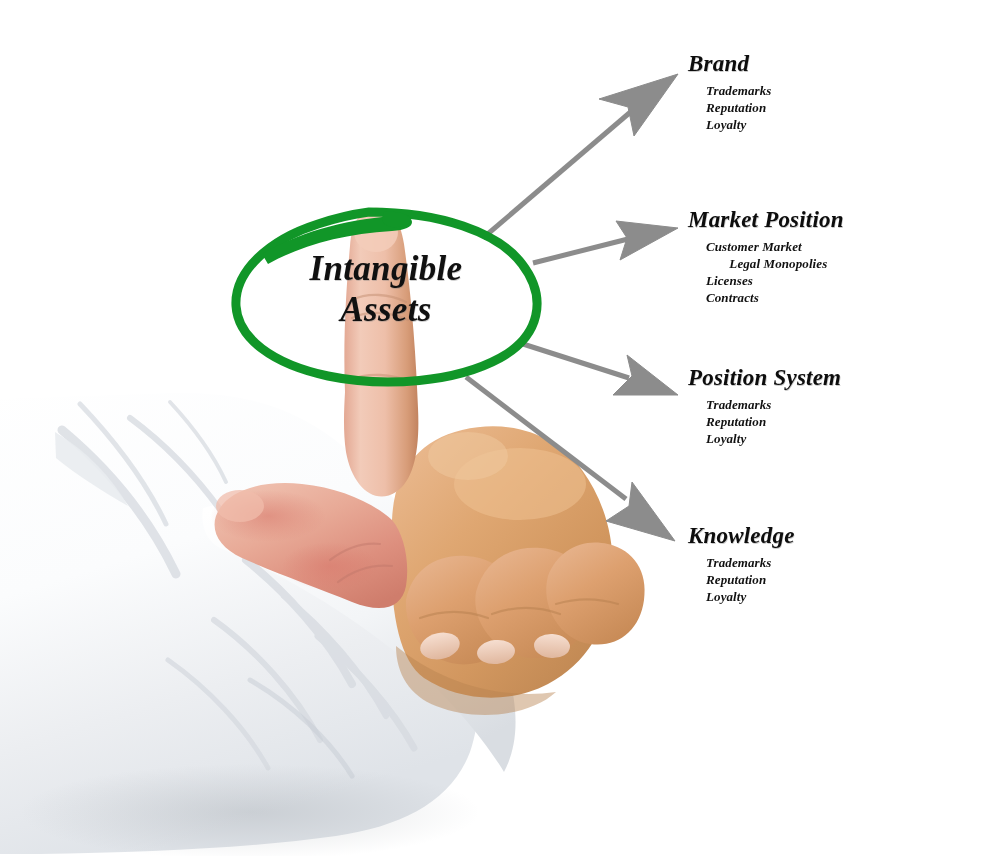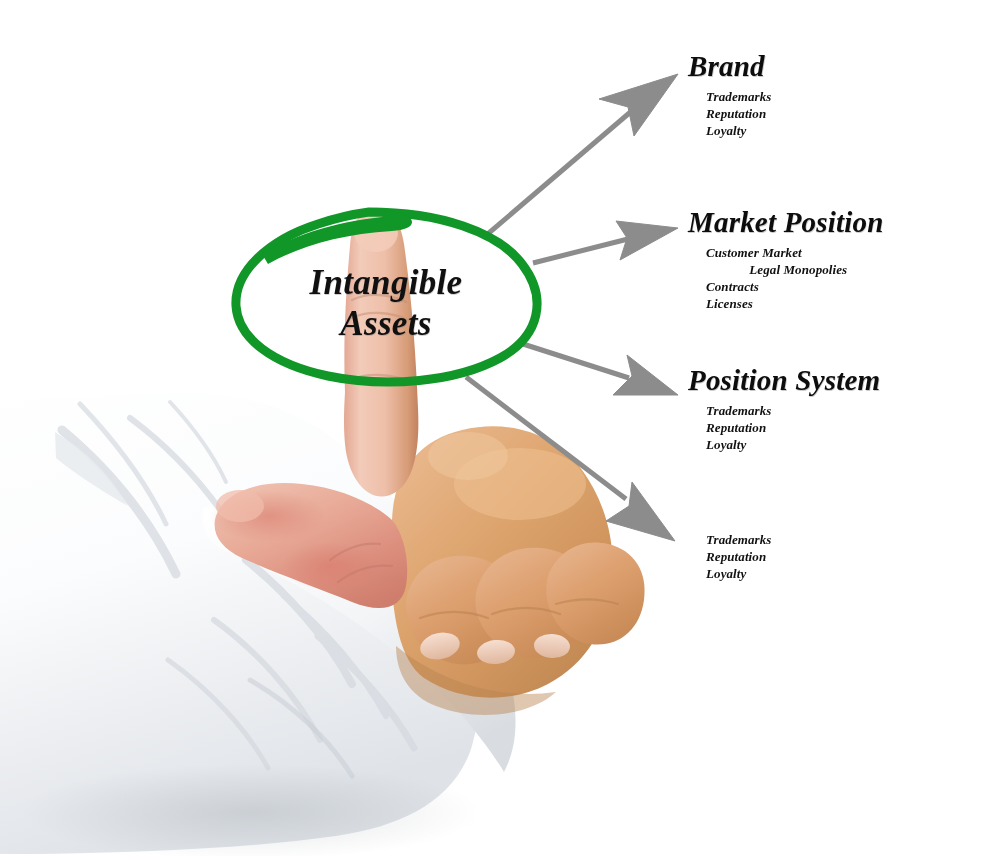--- a/index.html
+++ b/index.html
@@ -26,21 +26,21 @@
     height: 856px;
   }
   #photo-layer   { z-index: 2; }
   #arrow-layer   { z-index: 3; }
   #ellipse-layer { z-index: 4; }
 
   
   #center-label {
     position: absolute;
     left: 246px;
-    top: 262px;
+    top: 248px;
     width: 280px;
     text-align: center;
     z-index: 6;
     line-height: 1.18;
     color: #101010;
     font-style: italic;
     font-weight: bold;
     font-size: 35px;
     letter-spacing: 0.3px;
     text-shadow: 0.5px 0.5px 0 rgba(120,120,120,0.35);
@@ -48,21 +48,21 @@
   #center-label .cl-line { display: block; }
 
   
   .branch {
     position: absolute;
     left: 688px;
   }
   .branch-title {
     font-style: italic;
     font-weight: bold;
-    font-size: 29px;
+    font-size: 23px;
     color: #0d0d0d;
     line-height: 1.0;
     white-space: nowrap;
     letter-spacing: 0.2px;
     text-shadow: 0.6px 0.6px 0 rgba(140,140,140,0.45);
   }
   .branch-items {
     margin: 7px 0 0 18px;
     padding: 0;
     list-style: none;
@@ -313,35 +313,36 @@
       <li>Reputation</li>
       <li>Loyalty</li>
     </ul>
   </div>
 
   <div class="branch" id="branch-1">
     <div class="branch-title">Market Position</div>
     <ul class="branch-items">
       <li>Customer Market</li>
       <li class="indented">Legal Monopolies</li>
+      <li>Licenses</li>
       <li>Contracts</li>
-      <li>Licenses</li>
     </ul>
   </div>
 
   <div class="branch" id="branch-2">
     <div class="branch-title">Position System</div>
     <ul class="branch-items">
       <li>Trademarks</li>
       <li>Reputation</li>
       <li>Loyalty</li>
     </ul>
   </div>
 
   <div class="branch" id="branch-3">
+    <div class="branch-title">Knowledge</div>
     <ul class="branch-items">
       <li>Trademarks</li>
       <li>Reputation</li>
       <li>Loyalty</li>
     </ul>
   </div>
 
 </div>
 
 </body></html>

